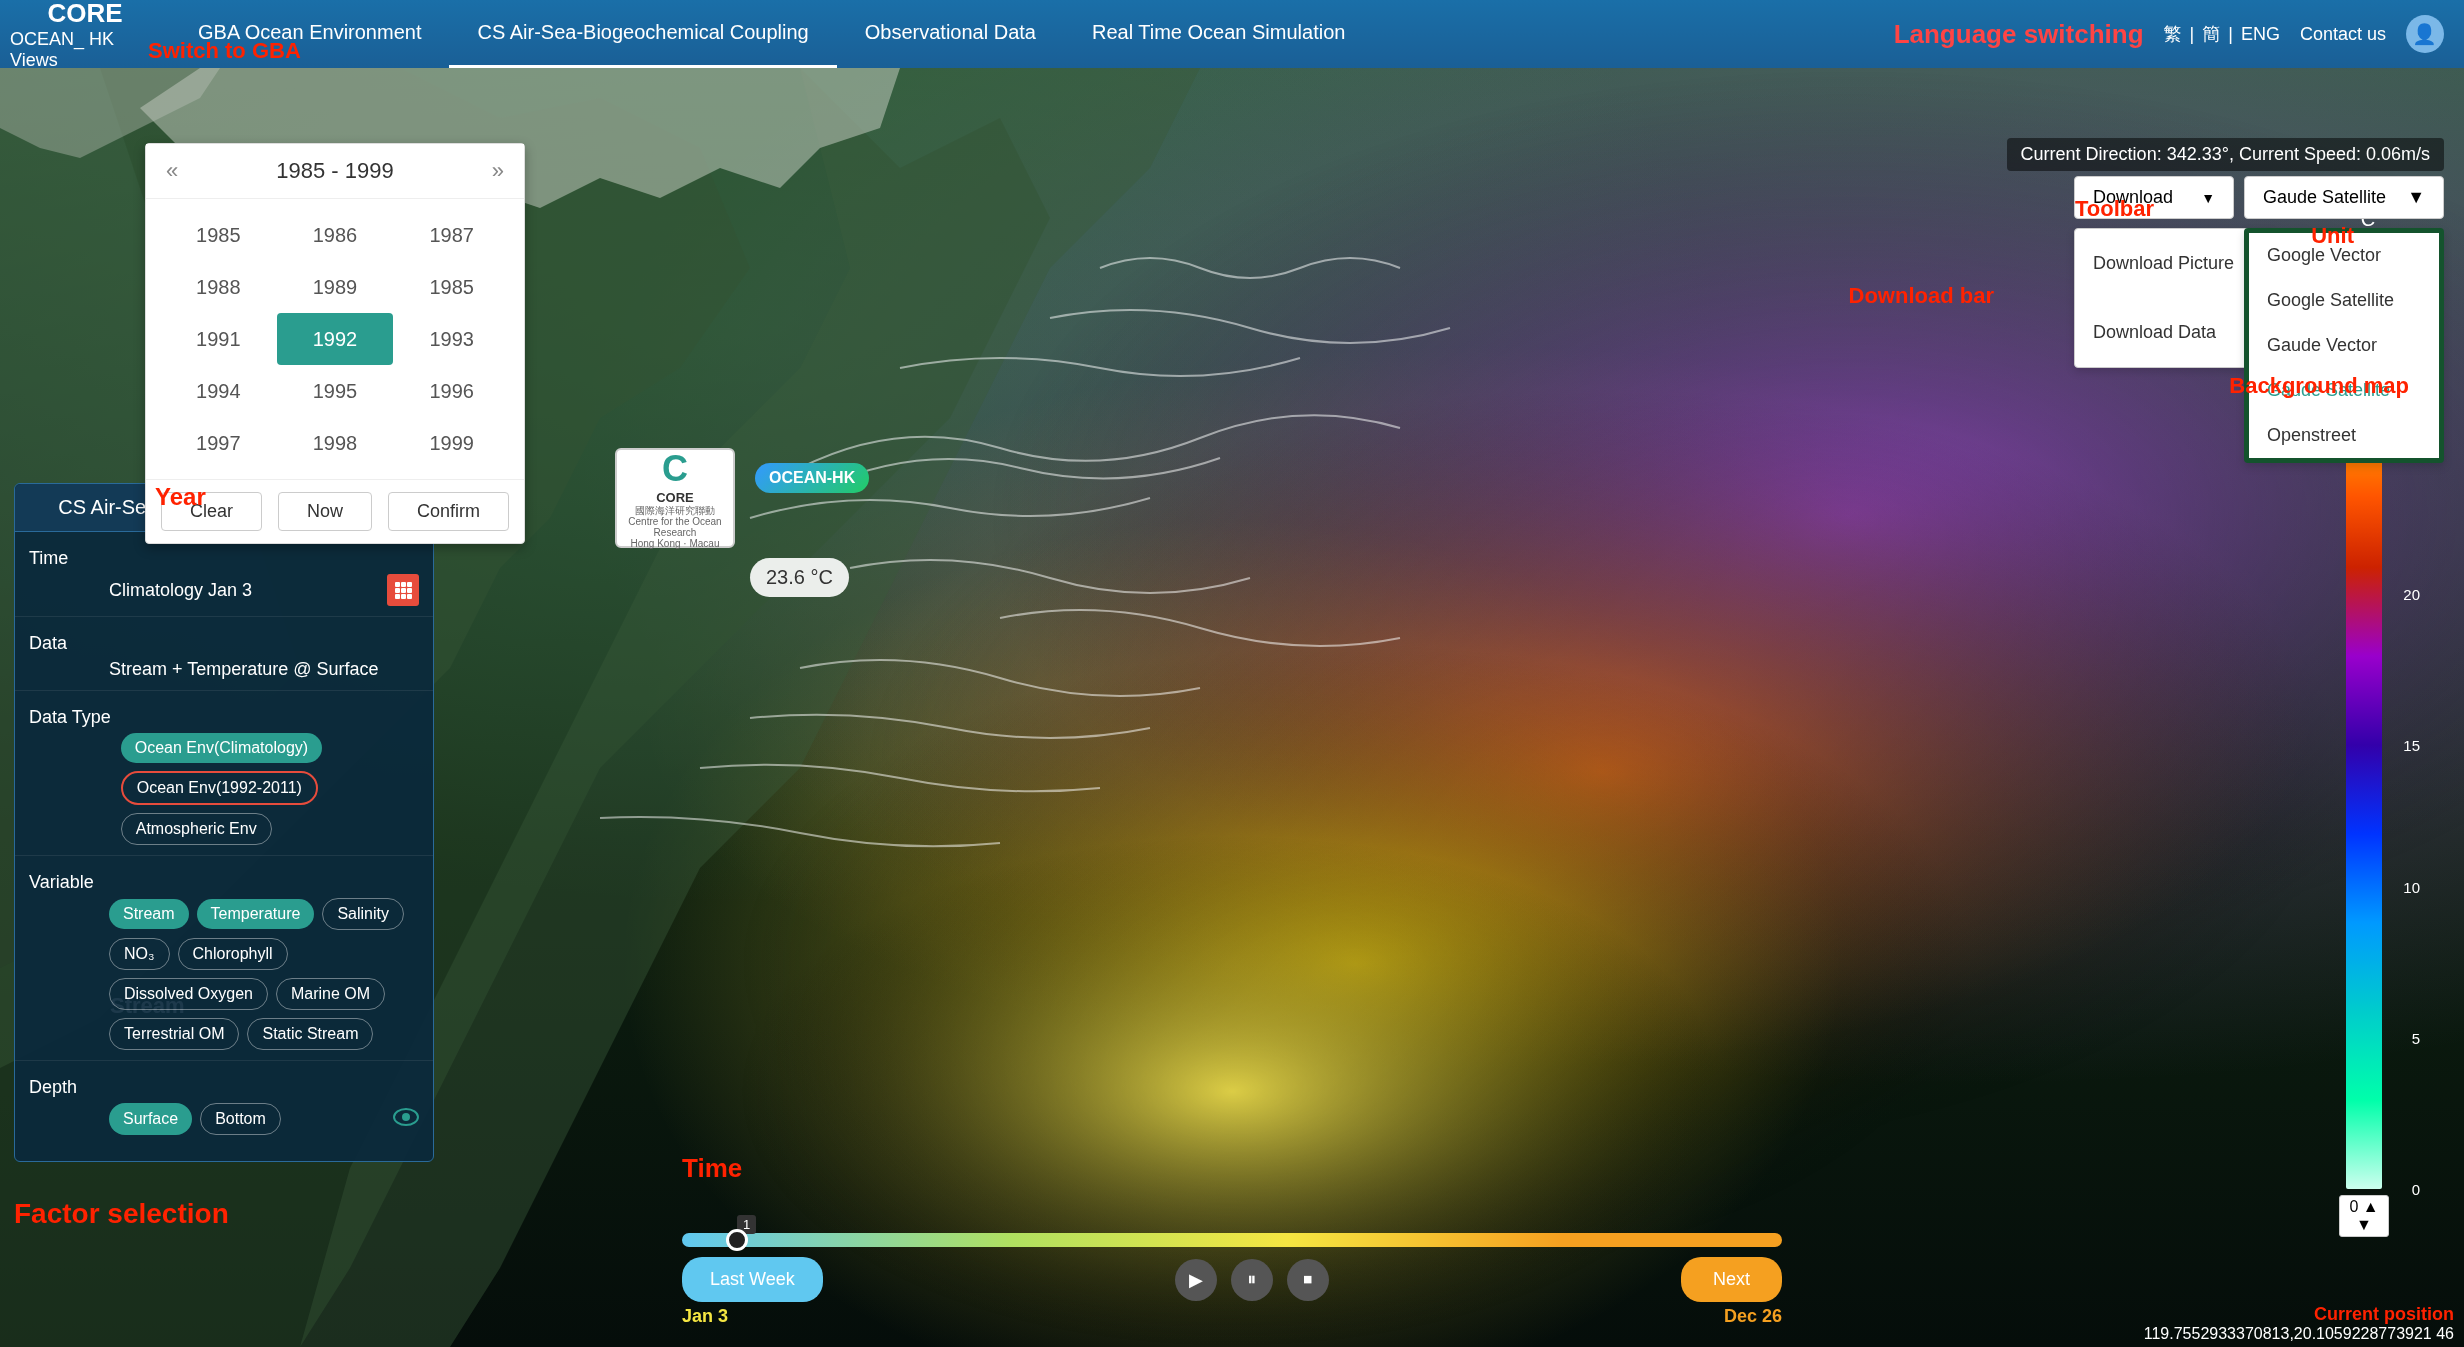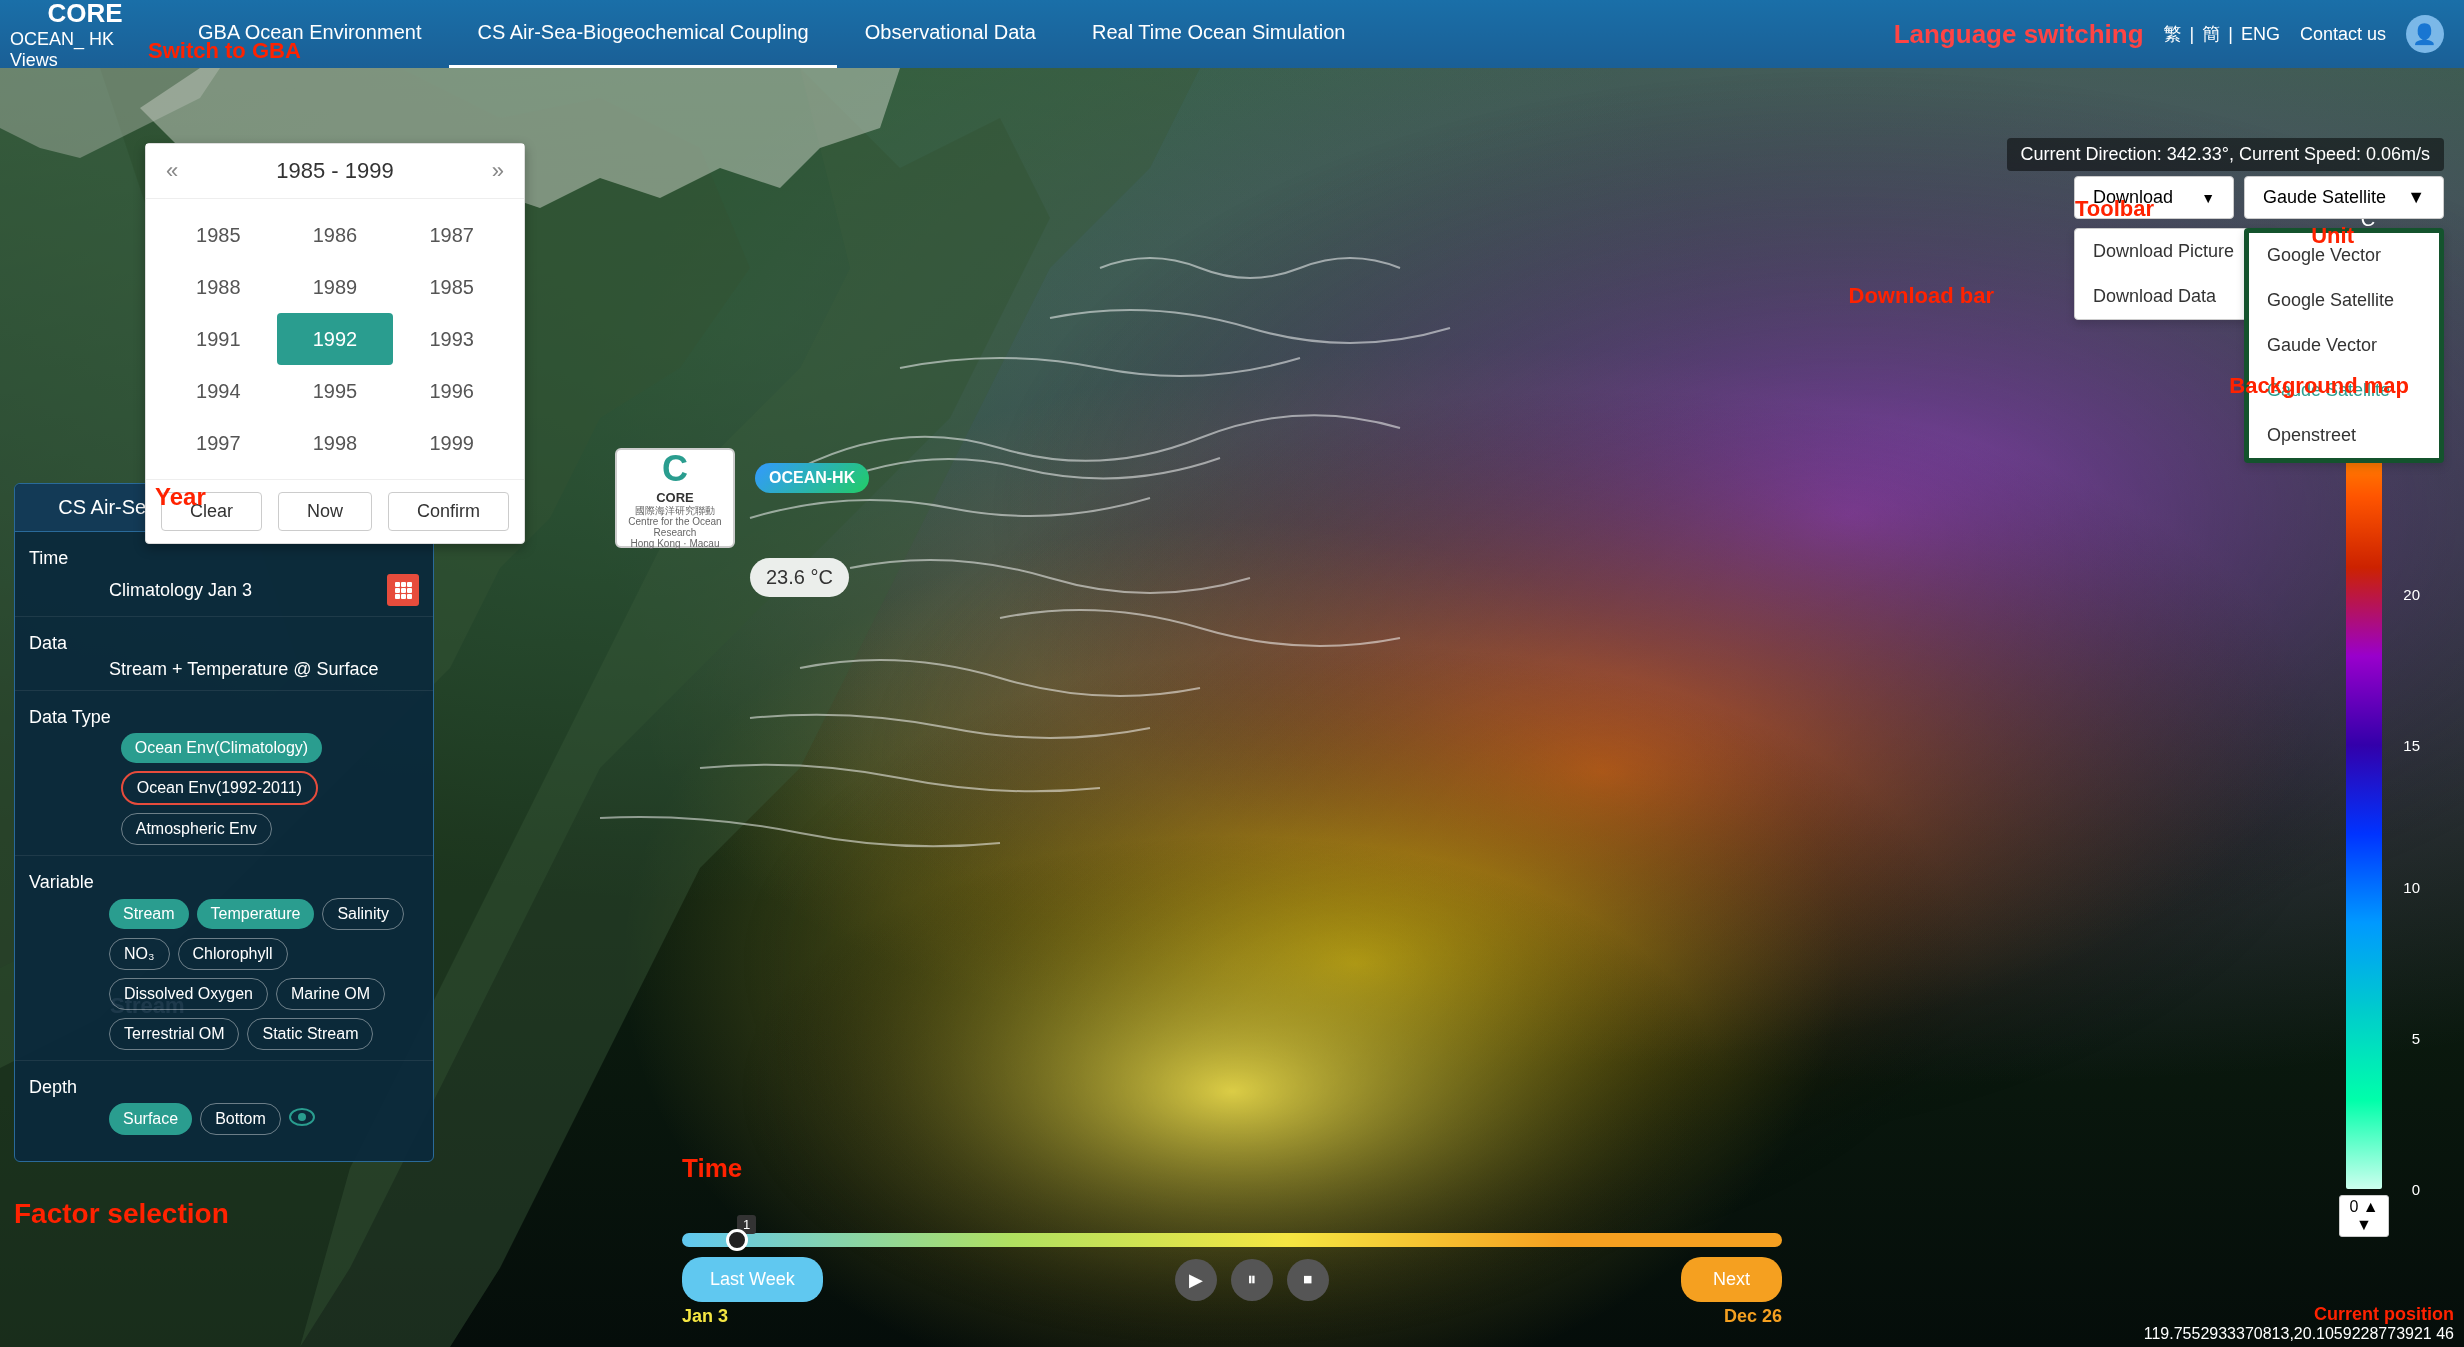--- a/index.html
+++ b/index.html
@@ -116,21 +116,21 @@
       display: flex; align-items: center; gap: 4px;
     }
 
     
     .dl-dropdown {
       background: #fff; border: 1px solid #ccc; border-radius: 4px;
       box-shadow: 0 4px 8px rgba(0,0,0,0.15);
       min-width: 200px; position: absolute; top: 52px; left: 0;
     }
     .dl-dropdown-item {
-      padding: 12px 18px; font-size: 18px; cursor: pointer; color: #333;
+      padding: 24px 18px; font-size: 18px; cursor: pointer; color: #333;
     }
 
     
     .map-dropdown {
       background: #fff; border: 5px solid #14532d; border-radius: 4px;
       box-shadow: 0 4px 8px rgba(0,0,0,0.15);
       min-width: 200px; position: absolute; top: 52px; left: 0;
     }
     .map-dropdown-item {
       padding: 12px 18px; font-size: 18px; cursor: pointer; color: #333;
@@ -394,21 +394,21 @@
         <button class="tag tag-outline">Chlorophyll</button>
         <button class="tag tag-outline">Dissolved Oxygen</button>
         <button class="tag tag-outline">Marine OM</button>
         <button class="tag tag-outline">Terrestrial OM</button>
         <button class="tag tag-outline">Static Stream</button>
       </div>
     </div>
 
     <div class="panel-row" style="border-bottom:none;">
       <span class="panel-row-label">Depth</span>
-      <div class="panel-row-content" style="flex:1;display:flex;align-items:center;justify-content:flex-start;">
+      <div class="panel-row-content" style="flex:1;display:flex;align-items:center;justify-content:space-between;">
         <div style="display:flex;gap:8px;">
           <button class="tag tag-teal">Surface</button>
           <button class="tag tag-outline">Bottom</button>
         </div>
         <button class="eye-btn">
           <svg width="26" height="20" viewBox="0 0 26 20">
             <ellipse cx="13" cy="10" rx="12" ry="8" fill="none" stroke="#2a9d8f" stroke-width="2"></ellipse>
             <circle cx="13" cy="10" r="4" fill="#2a9d8f"></circle>
           </svg>
         </button>

